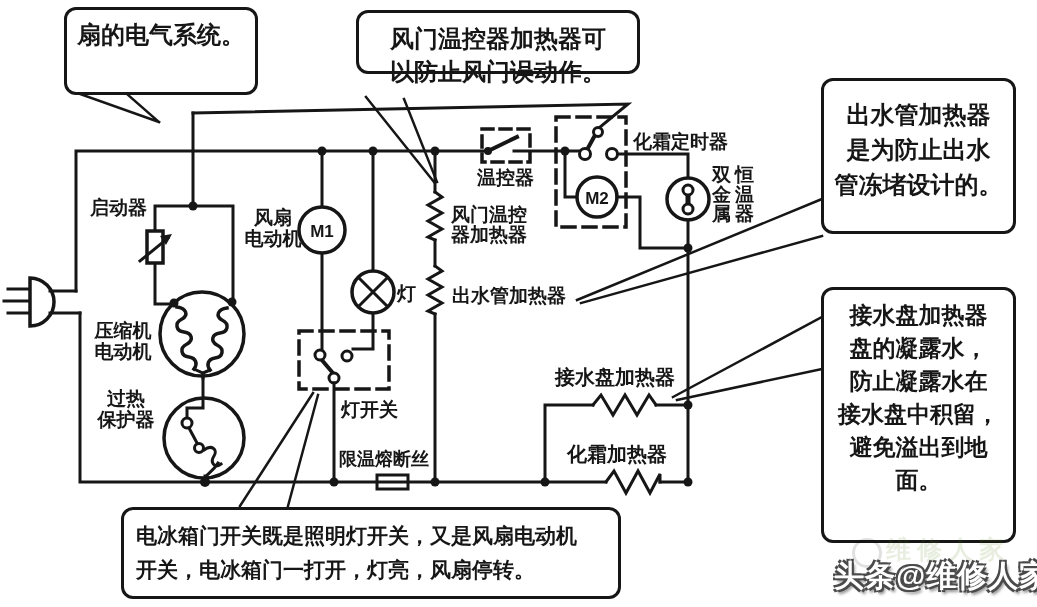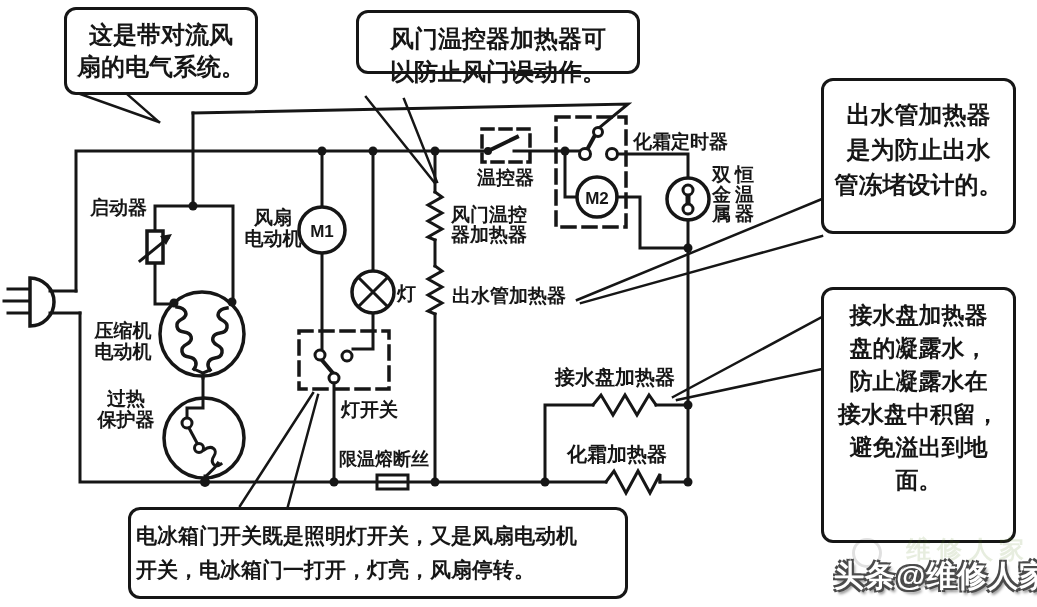--- a/index.html
+++ b/index.html
@@ -18,21 +18,21 @@
     position:absolute;font-weight:bold;font-size:19px;line-height:21px;
     white-space:nowrap;z-index:2;
   }
   .lbl.center{text-align:center;font-family:Liberation Mono, monospace;}
   .wm-main{
     position:absolute;left:834px;top:556px;z-index:4;
     font-size:30px;font-weight:bold;color:#ffffff;letter-spacing:1px;white-space:nowrap;
     text-shadow:-2px -2px 0 #4a4a4a,2px -2px 0 #4a4a4a,-2px 2px 0 #4a4a4a,2px 2px 0 #4a4a4a,3px 4px 3px rgba(0,0,0,0.45);
   }
   .wm-ghost{
-    position:absolute;left:906px;top:533px;z-index:3;
+    position:absolute;left:886px;top:533px;z-index:3;
     font-size:25px;font-weight:bold;color:#4d7c0f;opacity:0.13;letter-spacing:6px;white-space:nowrap;
   }
   .wm-ghost-face{
     position:absolute;left:852px;top:538px;width:24px;height:24px;border:3px solid #000;
     border-radius:50%;opacity:0.12;z-index:3;
   }
 </style>
 </head>
 <body>
 
@@ -168,21 +168,20 @@
       </g>
 
       <g font-family="Liberation Sans, sans-serif" font-size="17" font-weight="bold" fill="#161616" stroke="none" text-anchor="middle">
         <text x="322" y="237">M1</text>
         <text x="597" y="204">M2</text>
       </g>
     </g>
   </svg>
 
   <div class="callout" style="left:64px;top:7px;width:194px;height:88px;font-size:24px;line-height:32px;padding-top:9px;">
-    <div>这是带对流风</div>
     <div>扇的电气系统。</div>
   </div>
 
   <div class="callout" style="left:356px;top:10px;width:284px;height:64px;font-size:24px;line-height:33px;padding-top:9px;">
     <div>风门温控器加热器可</div>
     <div>以防止风门误动作。</div>
   </div>
 
   <div class="callout" style="left:821px;top:78px;width:195px;height:156px;font-size:24px;line-height:35px;padding-top:16px;">
     <div>出水管加热器</div>
@@ -192,21 +191,21 @@
 
   <div class="callout" style="left:821px;top:287px;width:195px;height:256px;font-size:23px;line-height:33px;padding-top:9px;">
     <div>接水盘加热器</div>
     <div>盘的凝露水，</div>
     <div>防止凝露水在</div>
     <div>接水盘中积留，</div>
     <div>避免溢出到地</div>
     <div>面。</div>
   </div>
 
-  <div class="callout" style="left:128px;top:507px;width:500px;height:92px;font-size:21px;line-height:34px;padding:9px 5px;text-align:left;">
+  <div class="callout" style="left:121px;top:507px;width:500px;height:92px;font-size:21px;line-height:34px;padding:9px 12px;text-align:left;">
     <div>电冰箱门开关既是照明灯开关，又是风扇电动机</div>
     <div>开关，电冰箱门一打开，灯亮，风扇停转。</div>
   </div>
 
   <div class="lbl" style="left:90px;top:197px;">启动器</div>
 
   <div class="lbl center" style="left:243px;top:209px;width:60px;">
     <div>风扇</div>
     <div>电动机</div>
   </div>

